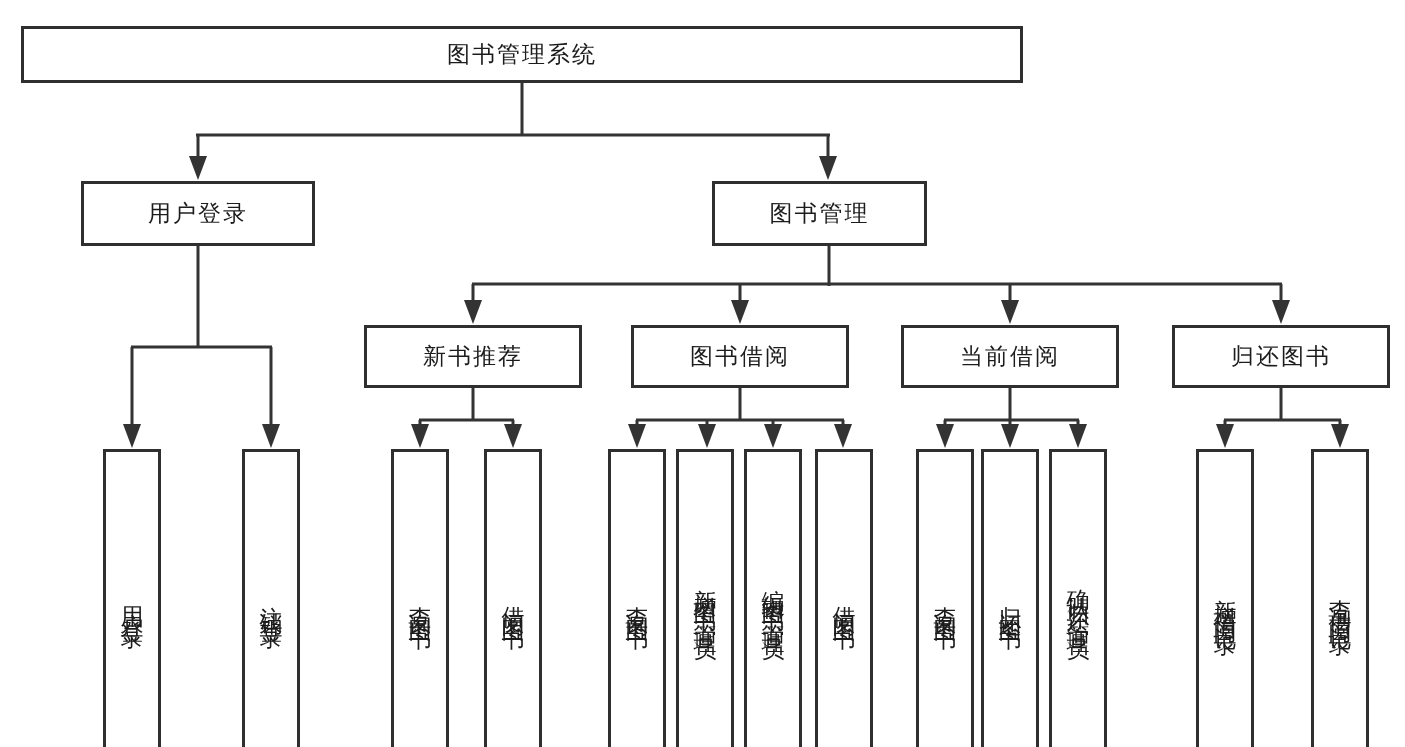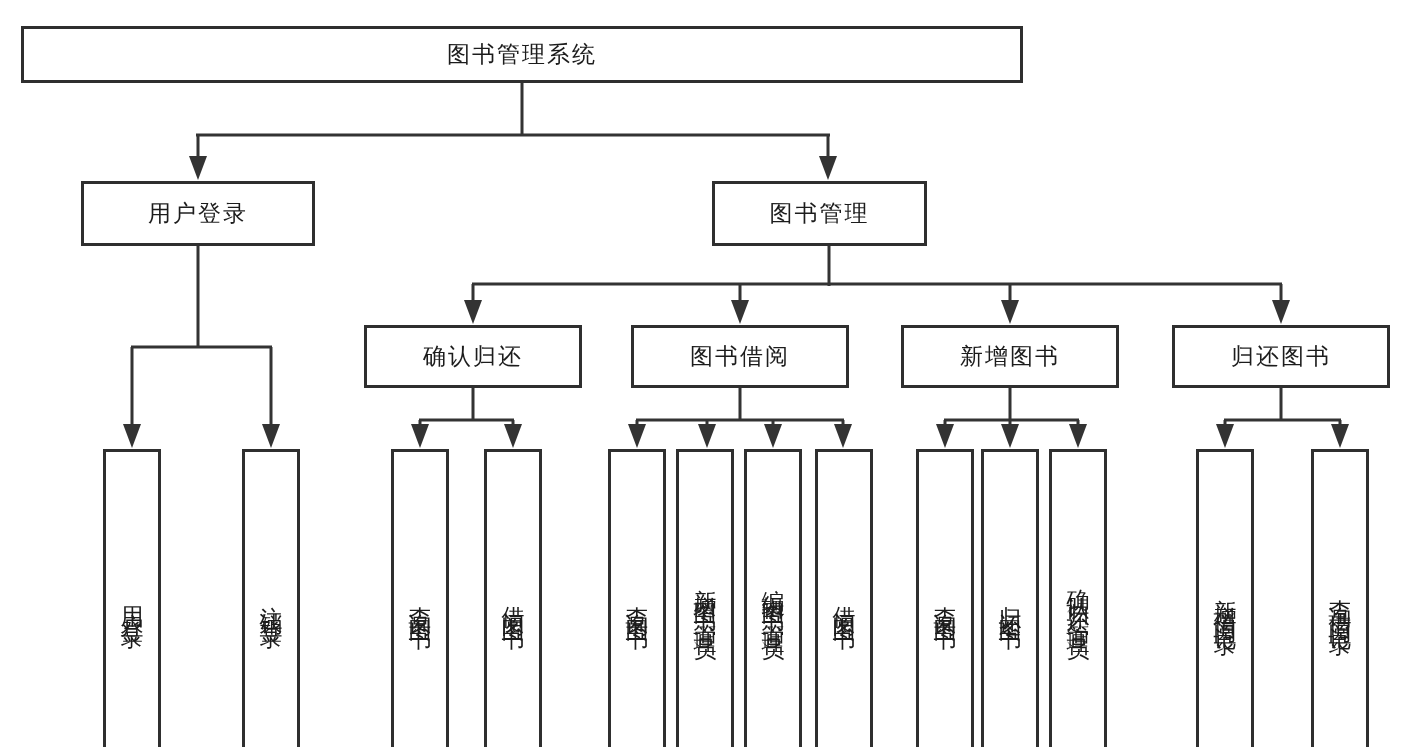--- a/index.html
+++ b/index.html
@@ -106,27 +106,27 @@
   </div>
 
   <div class="node hbox lvl2" style="left:81px; width:234px;">
     <span>用户登录</span>
   </div>
   <div class="node hbox lvl2" style="left:712px; width:215px;">
     <span>图书管理</span>
   </div>
 
   <div class="node hbox lvl3" style="left:364px;">
-    <span>确认归还</span>
+    <span>新书推荐</span>
   </div>
   <div class="node hbox lvl3" style="left:631px;justify-content:center;">
     <span>图书借阅</span>
   </div>
   <div class="node hbox lvl3" style="left:901px;">
-    <span>新增图书</span>
+    <span>当前借阅</span>
   </div>
   <div class="node hbox lvl3" style="left:1172px;">
     <span>归还图书</span>
   </div>
 
   <div class="node leaf" style="left:103px;">
     <span class="vtext">用户登录</span>
   </div>
   <div class="node leaf" style="left:242px;">
     <span class="vtext">注销登录</span>

